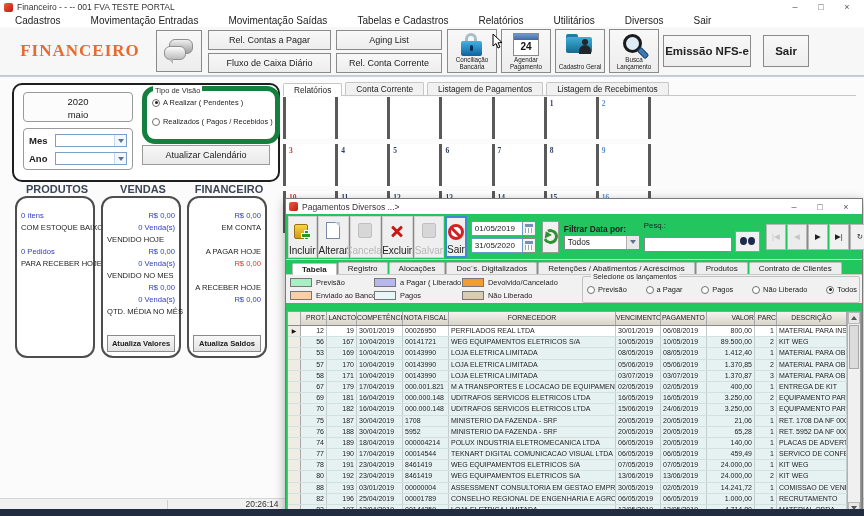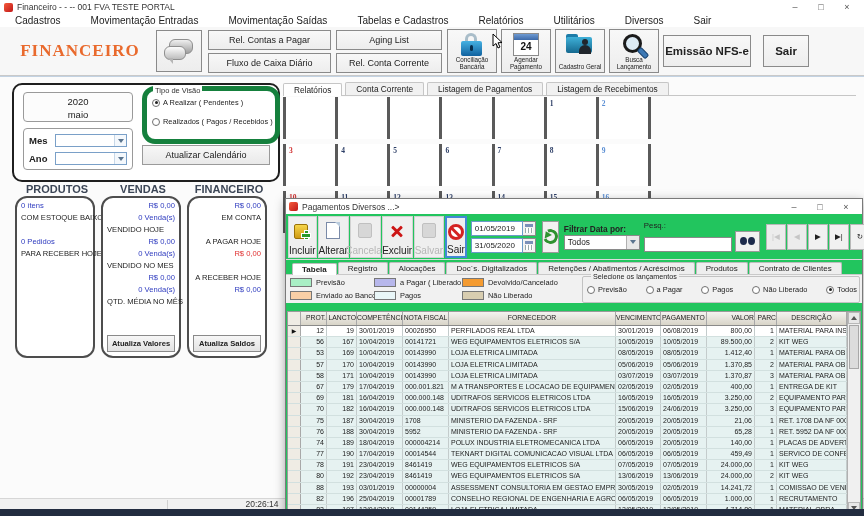--- a/index.html
+++ b/index.html
@@ -61,21 +61,21 @@
   .fieldset .ftitle{position:absolute;left:6px;top:-5px;background:#fff;font-size:7.5px;color:#333;padding:0 2px;}
   .radio{display:flex;align-items:center;gap:3px;}
   .rdot{width:8px;height:8px;border:1px solid #707070;border-radius:50%;background:#fff;box-sizing:border-box;position:relative;flex:0 0 auto;}
   .rdot.on::after{content:"";position:absolute;left:1.5px;top:1.5px;width:3px;height:3px;border-radius:50%;background:#222;}
   .rlabel{font-size:7.4px;white-space:nowrap;}
   .r1{position:absolute;left:5px;top:7px;} .r2{position:absolute;left:5px;top:26px;}
   .updbtn{position:absolute;left:128px;top:60px;width:126px;height:18px;border:1px solid #9a9a9a;background:linear-gradient(#f7f7f7,#e9e9e9);font-size:9px;display:flex;align-items:center;justify-content:center;}
   
   .shead{position:absolute;top:106px;font-weight:bold;font-size:11px;color:#3c4656;width:80px;text-align:center;}
   .sh1{left:17px;} .sh2{left:103px;} .sh3{left:189px;}
-  .sbox{position:absolute;top:119px;width:80px;height:162px;border:2px solid #4d4d4d;border-radius:12px;background:#fff;box-sizing:border-box;padding:2px 4px 4px;display:flex;flex-direction:column;}
+  .sbox{position:absolute;top:119px;width:80px;height:162px;border:2px solid #4d4d4d;border-radius:12px;background:#fff;box-sizing:border-box;padding:12px 4px 4px;display:flex;flex-direction:column;}
   .sb1{left:15px;} .sb2{left:101px;} .sb3{left:187px;}
   .srow{font-size:7.6px;line-height:12px;white-space:nowrap;}
   .srow.v{color:#2e3bbf;}
   .srow.red{color:#e03131;}
   .gap{height:12px;}
   .p-left .srow{text-align:left;}
   .p-vendas .srow.v{text-align:right;} .p-vendas .srow.l{text-align:left;}
   .p-right .srow{text-align:right;}
   .sbtn{margin-top:auto;height:15px;border:1px solid #8a8a8a;background:linear-gradient(#f7f7f7,#e2e2e2);font-size:7.6px;font-weight:bold;display:flex;align-items:center;justify-content:center;white-space:nowrap;}
   

